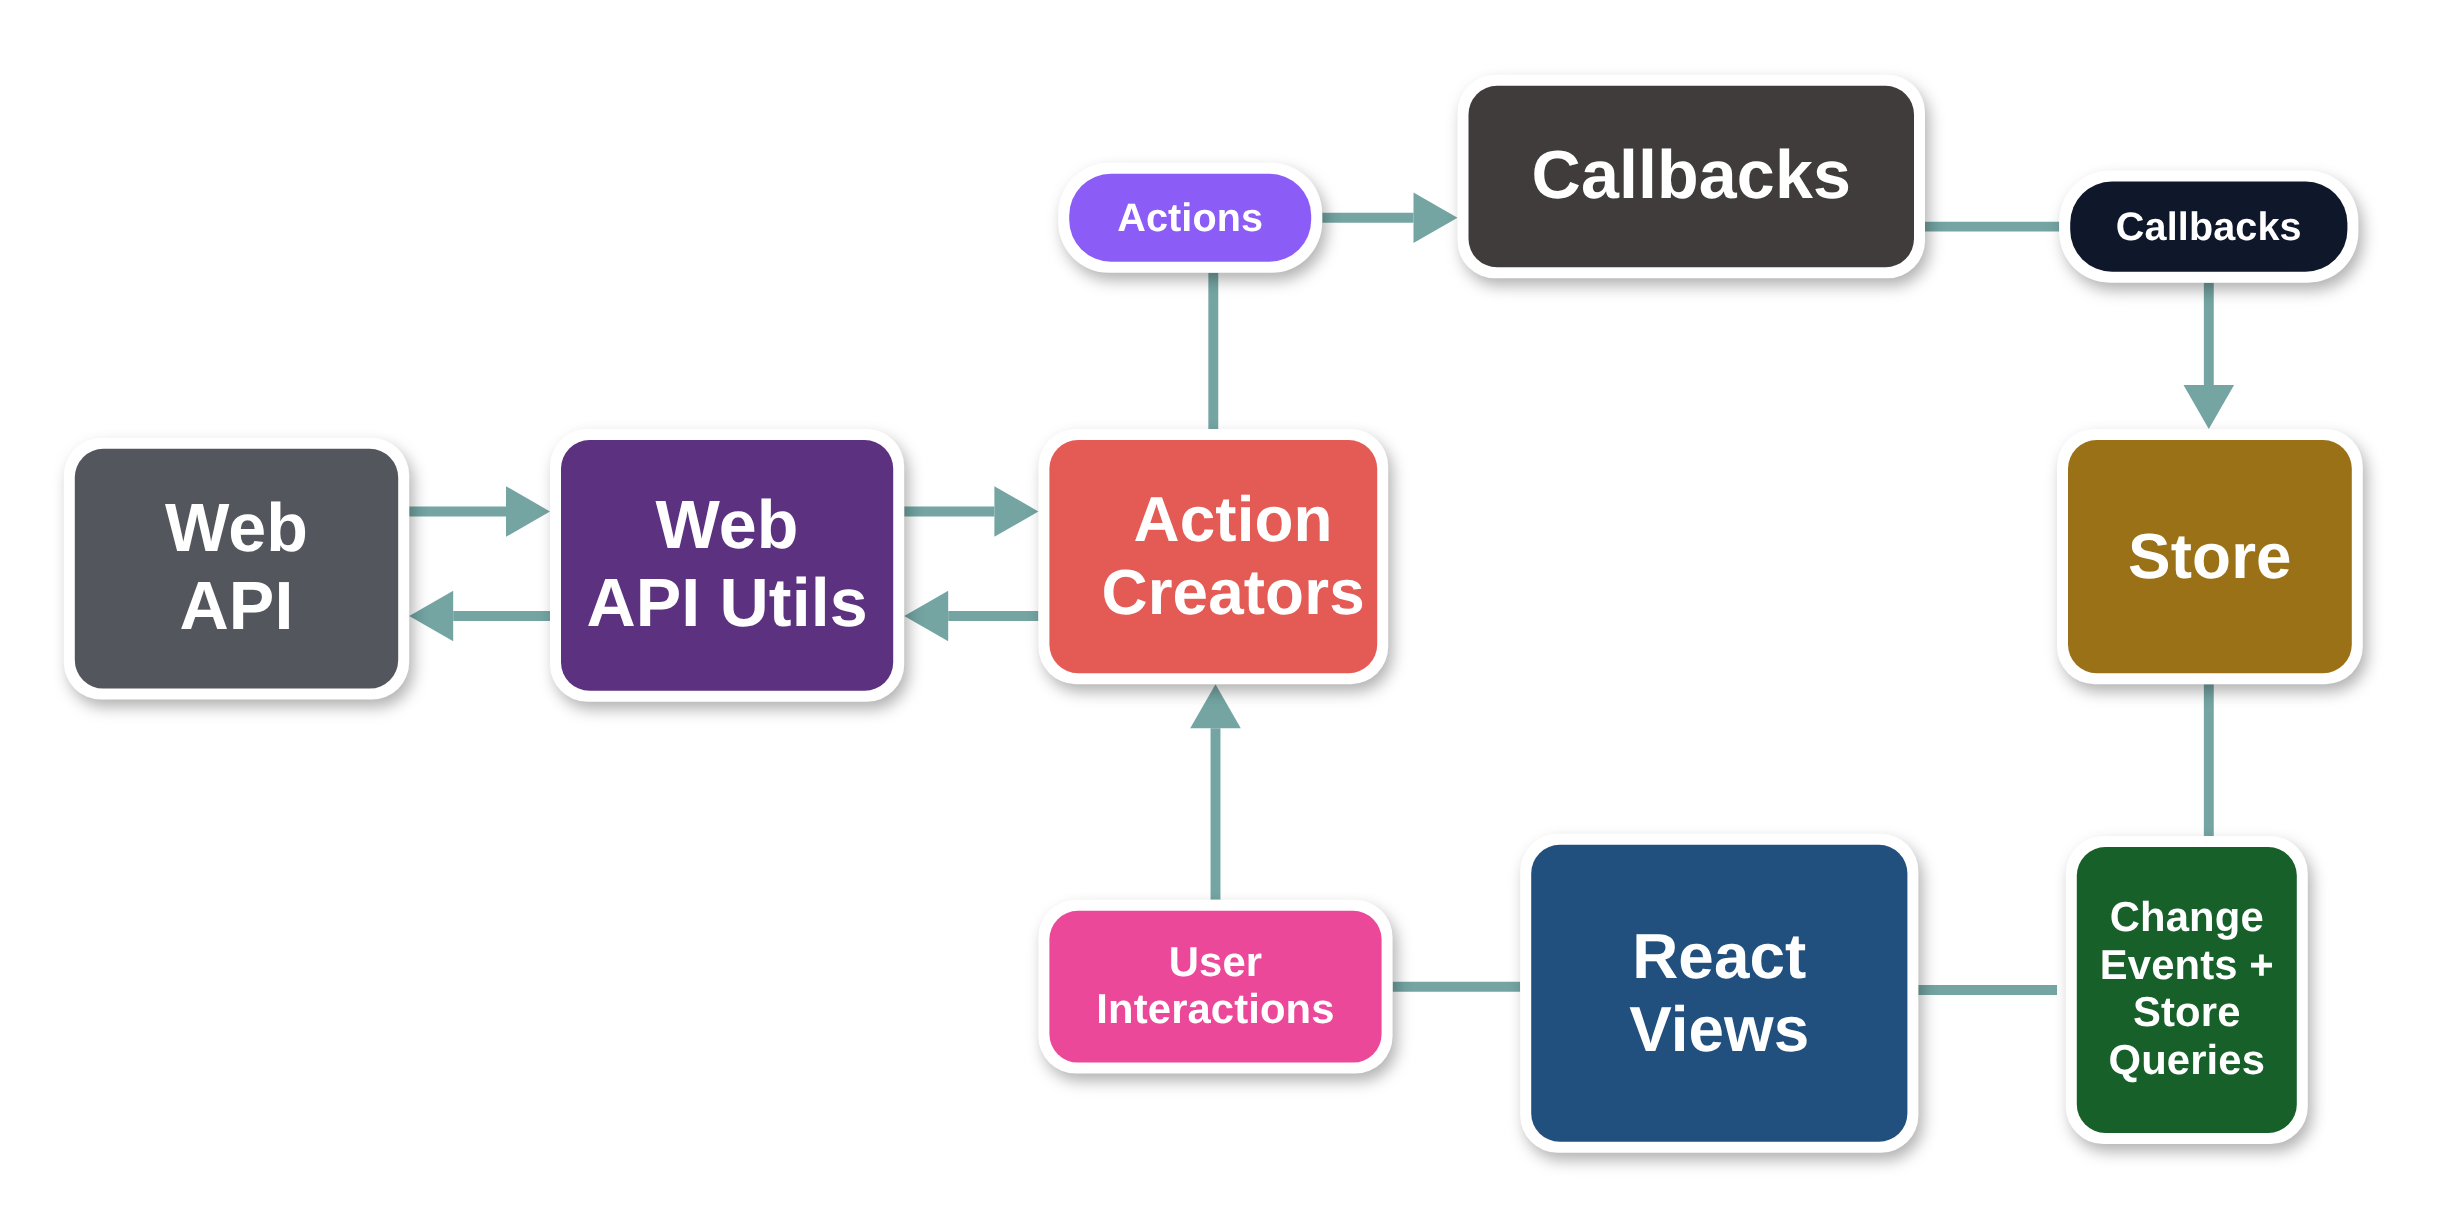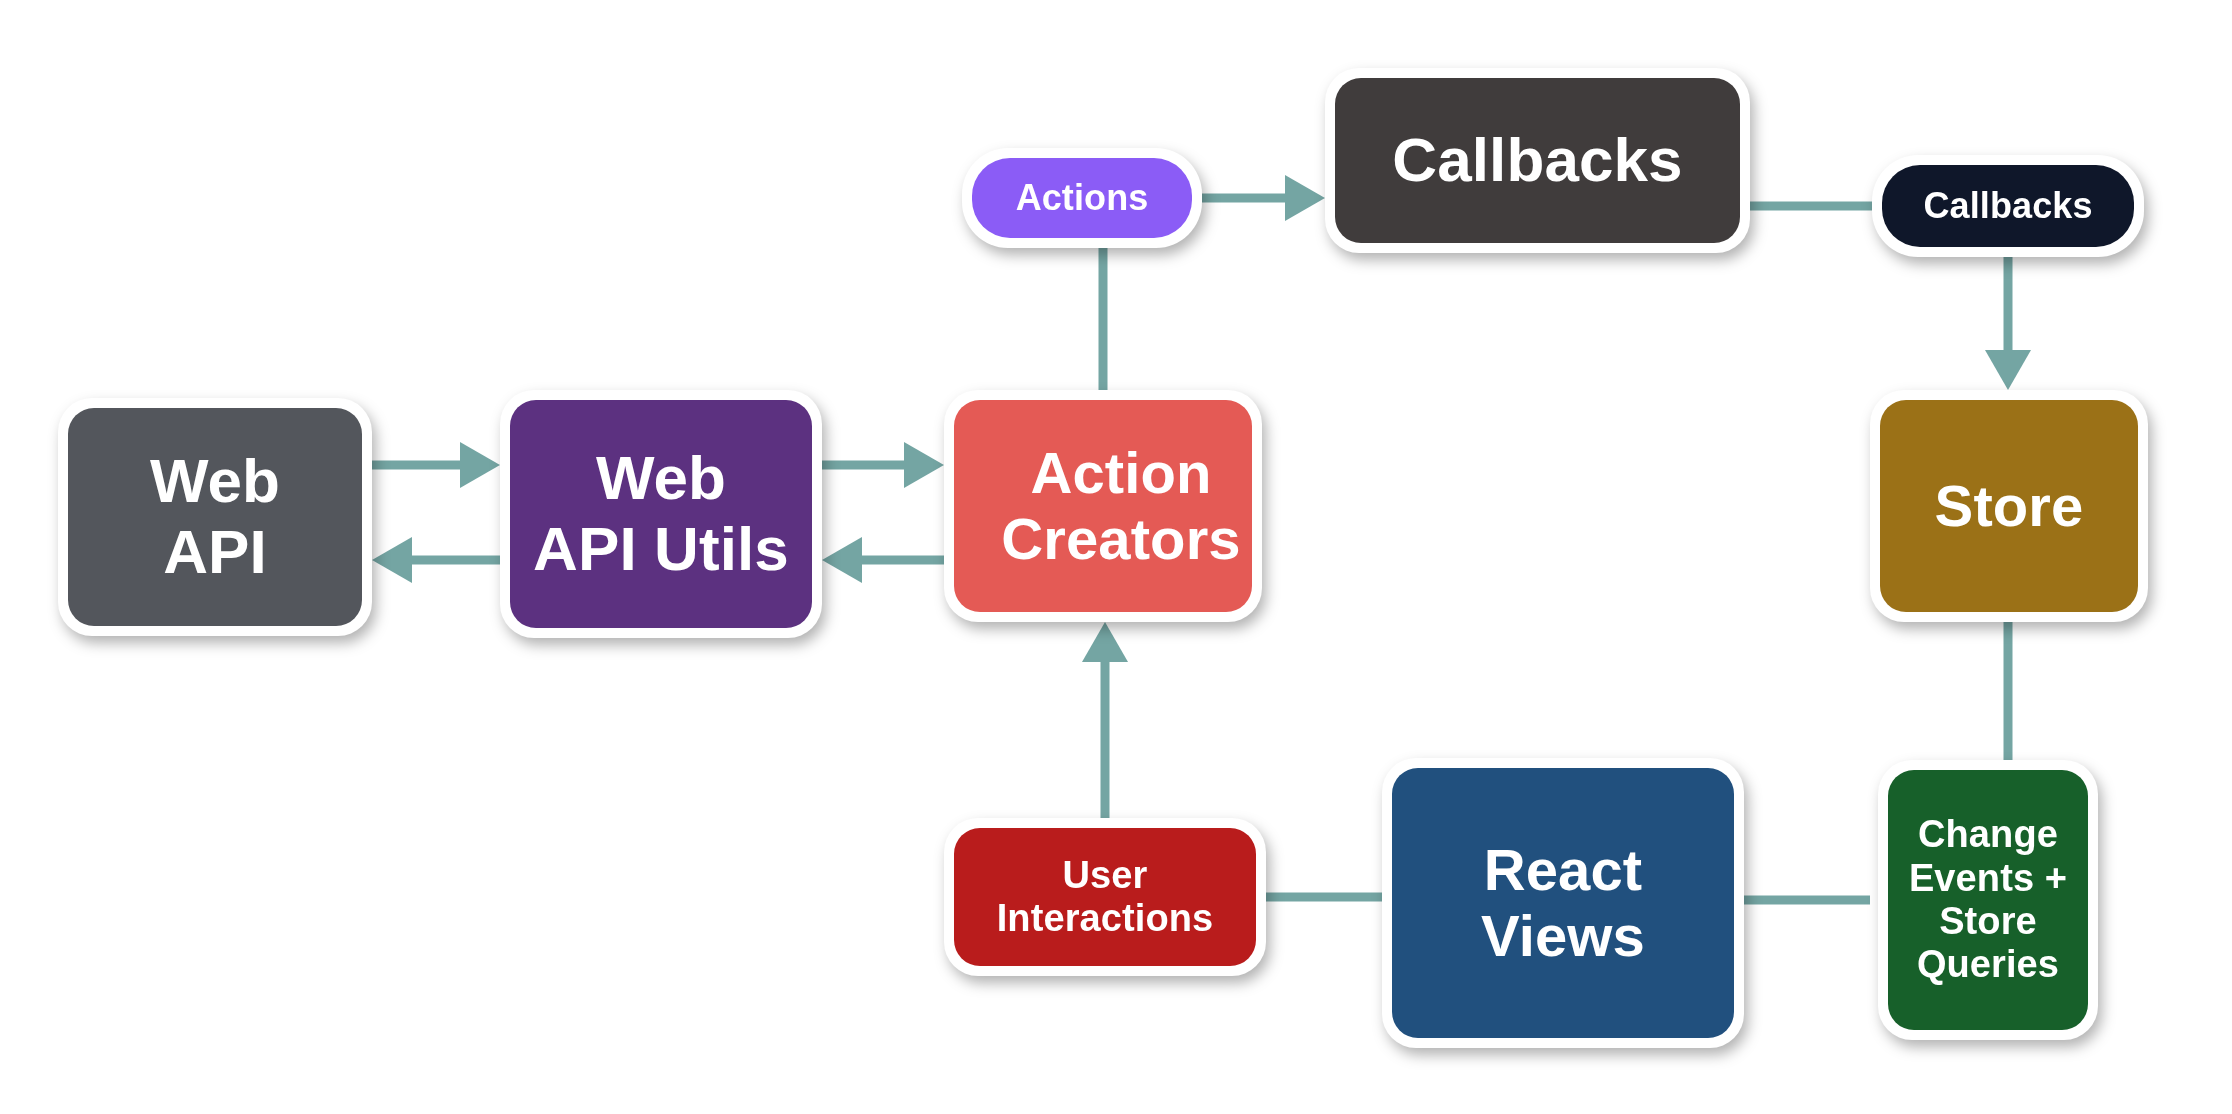--- a/index.html
+++ b/index.html
@@ -166,19 +166,19 @@
   </div>
 
   <div class="node" style="left: 1382px; top: 758px; width: 362px; height: 290px;">
     <div class="inner" style="background: rgb(33, 80, 126);">
       <span class="label" style="font-size: 58px;">React
 Views</span>
     </div>
   </div>
 
   <div class="node" style="left: 944px; top: 818px; width: 322px; height: 158px;">
-    <div class="inner" style="background: #b91c1c;">
+    <div class="inner" style="background: #ec4899;">
       <span class="label" style="font-size: 38px;">User
 Interactions</span>
     </div>
   </div>
 
 </div>
 
 </body></html>

